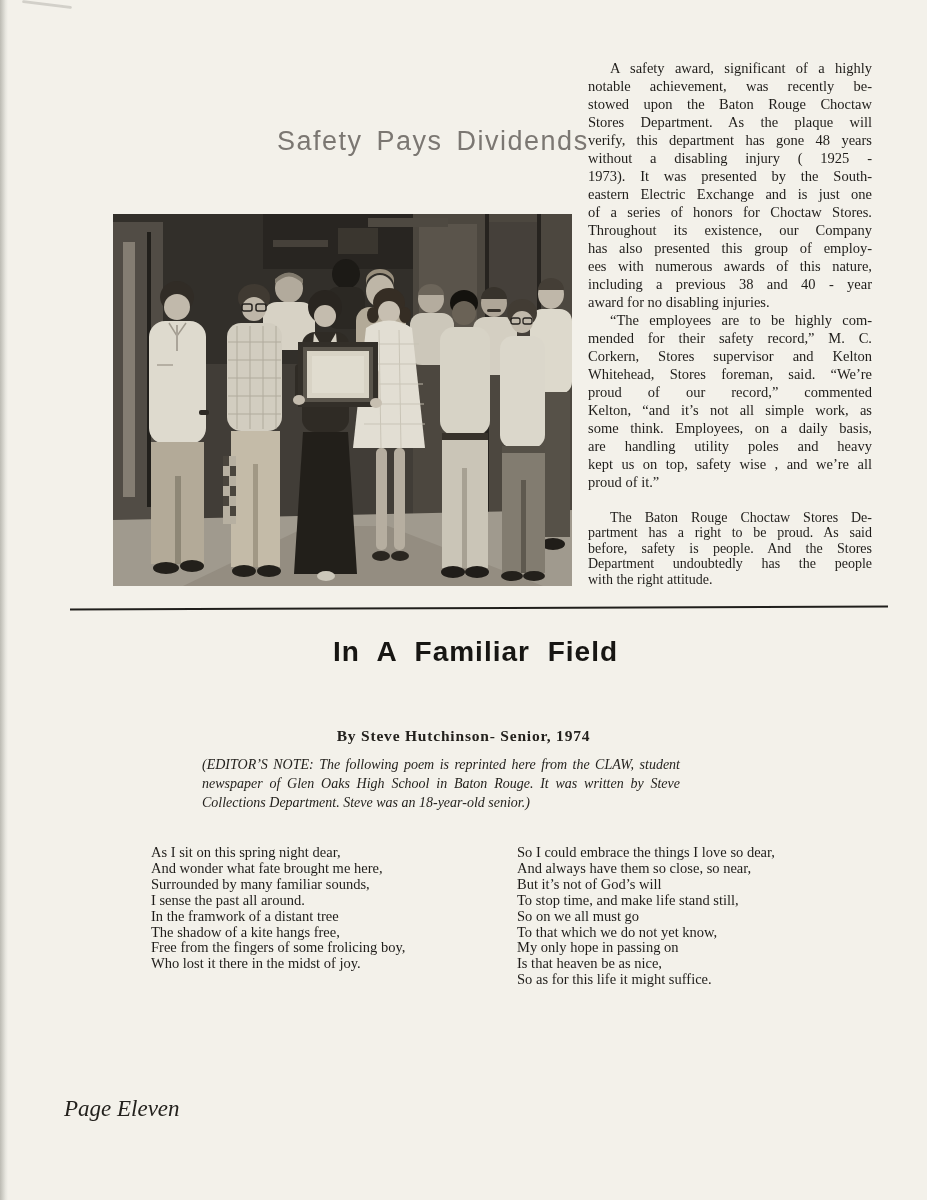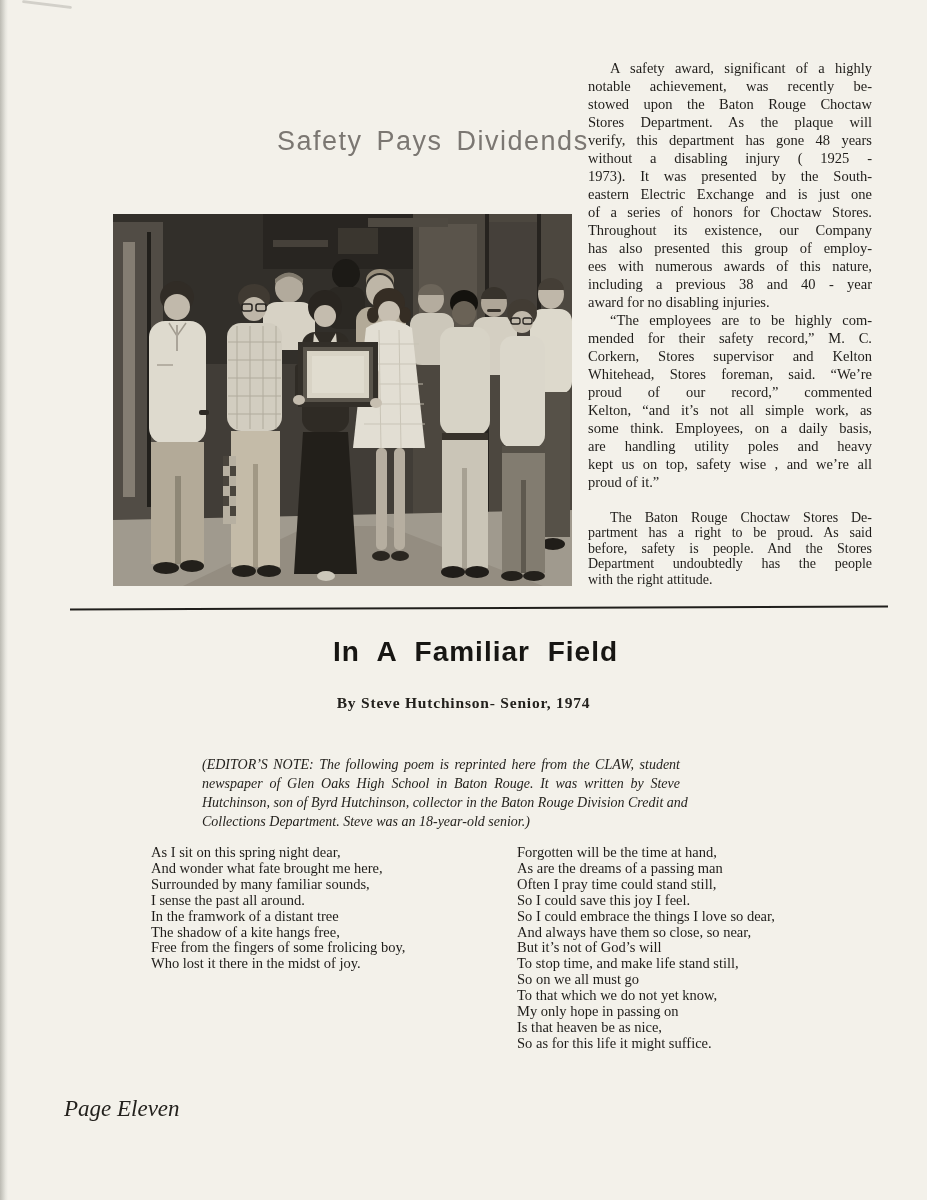--- a/index.html
+++ b/index.html
@@ -47,21 +47,21 @@
     transform: rotate(-0.22deg);
   }
   .title2 {
     position: absolute; left: 12px; top: 636px; width: 927px;
     text-align: center; margin: 0;
     font-family: "Liberation Sans", sans-serif;
     font-weight: 700; font-size: 28px; color: #171613;
     letter-spacing: 1px; word-spacing: 9px;
   }
   .byline {
-    position: absolute; left: 0; top: 694px; width: 927px;
+    position: absolute; left: 0; top: 727px; width: 927px;
     text-align: center; font-weight: 700; font-size: 15.5px;
     letter-spacing: 0.8px; color: #23211d;
   }
   .editors-note {
     position: absolute; left: 202px; top: 755px; width: 478px;
     font-style: italic; font-size: 14px; line-height: 19px; color: #24221e;
   }
   .poem { position: absolute; top: 845px; font-size: 14.5px; }
   .poem-left { left: 151px; }
   .poem-right { left: 517px; }
@@ -268,40 +268,35 @@
   </div>
 
   <hr class="divider">
 
   <h2 class="title2">In A Familiar Field</h2>
   <div class="byline">By Steve Hutchinson- Senior, 1974</div>
 
   <div class="editors-note justified">
       <div class="tline tline-first">(EDITOR’S NOTE: The following poem is reprinted here from the CLAW, student</div>
       <div class="tline">newspaper of Glen Oaks High School in Baton Rouge. It was written by Steve</div>
-      <div class="tline">Hutchinson, son of Byrd Hutchinson, collector in the Baton Rouge Division Credit and</div>
       <div class="tline tline-last">Collections Department. Steve was an 18-year-old senior.)</div>
     </div>
 
   <div class="poem poem-left">
     <p class="stanza">As I sit on this spring night dear,
 And wonder what fate brought me here,
 Surrounded by many familiar sounds,
 I sense the past all around.</p>
     <p class="stanza">In the framwork of a distant tree
 The shadow of a kite hangs free,
 Free from the fingers of some frolicing boy,
 Who lost it there in the midst of joy.</p>
   </div>
 
   <div class="poem poem-right">
-    <p class="stanza">Forgotten will be the time at hand,
-As are the dreams of a passing man
-Often I pray time could stand still,
-So I could save this joy I feel.</p>
     <p class="stanza">So I could embrace the things I love so dear,
 And always have them so close, so near,
 But it’s not of God’s will
 To stop time, and make life stand still,</p>
     <p class="stanza">So on we all must go
 To that which we do not yet know,
 My only hope in passing on
 Is that heaven be as nice,
 So as for this life it might suffice.</p>
   </div>

